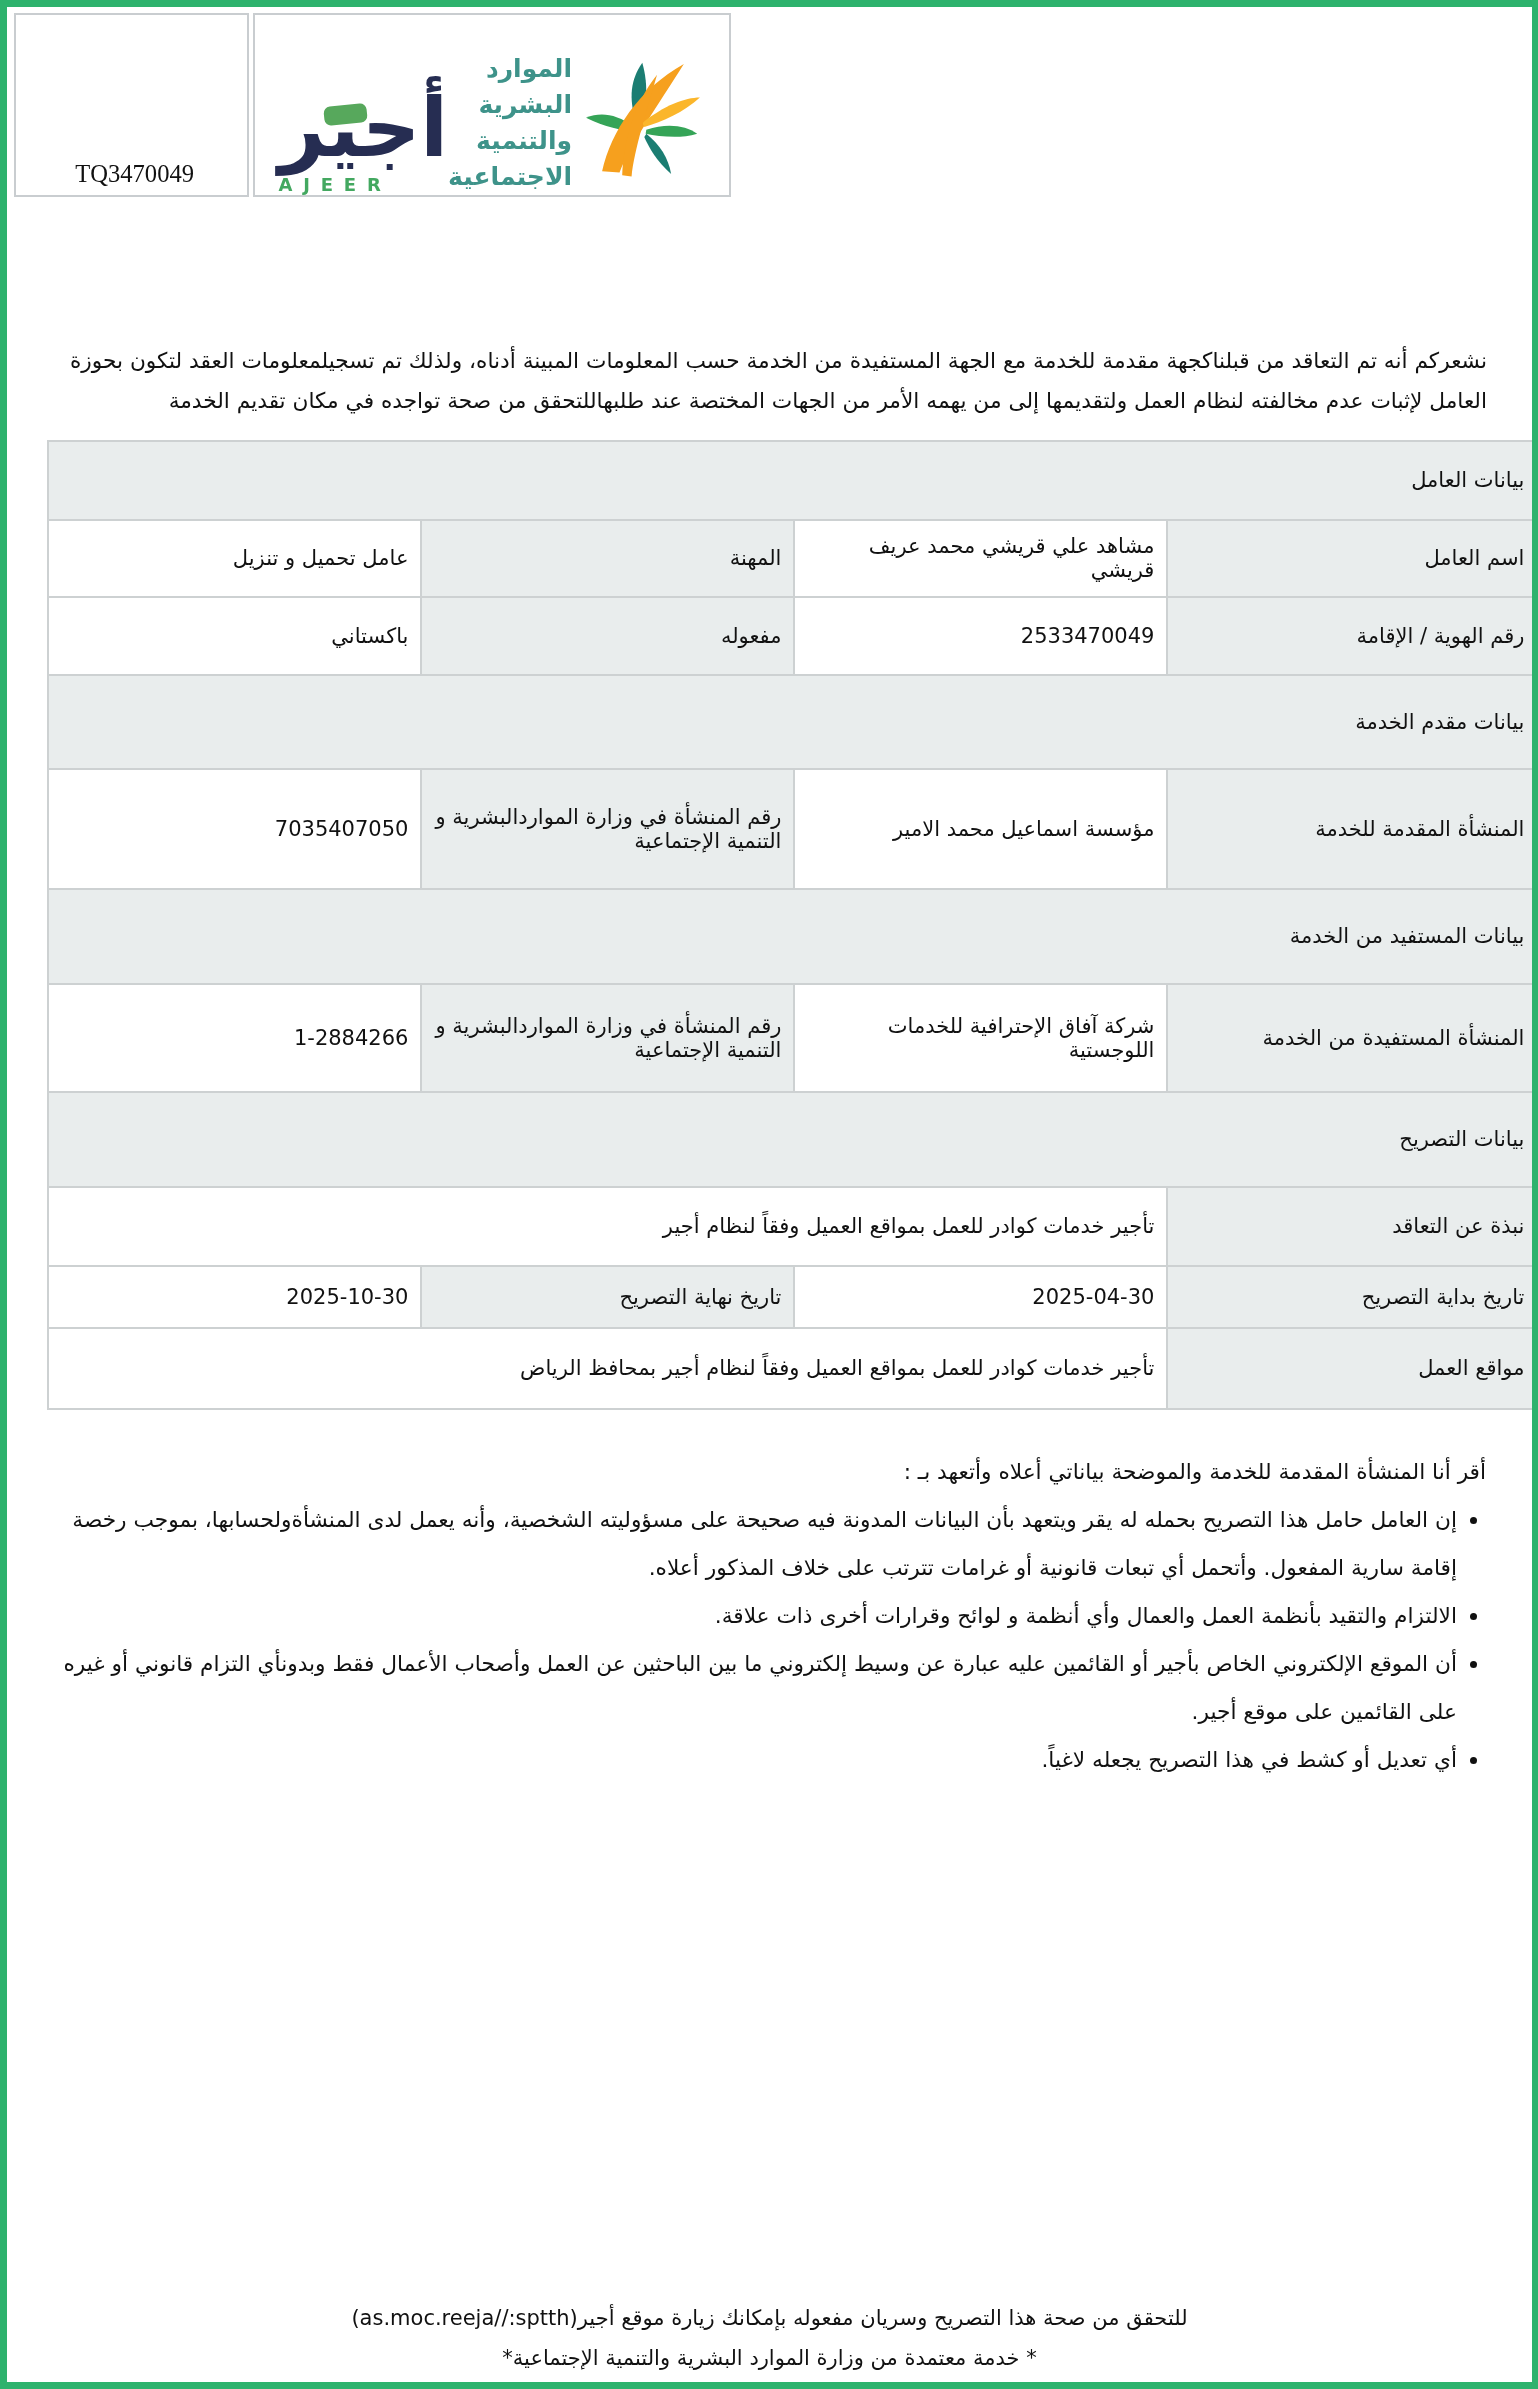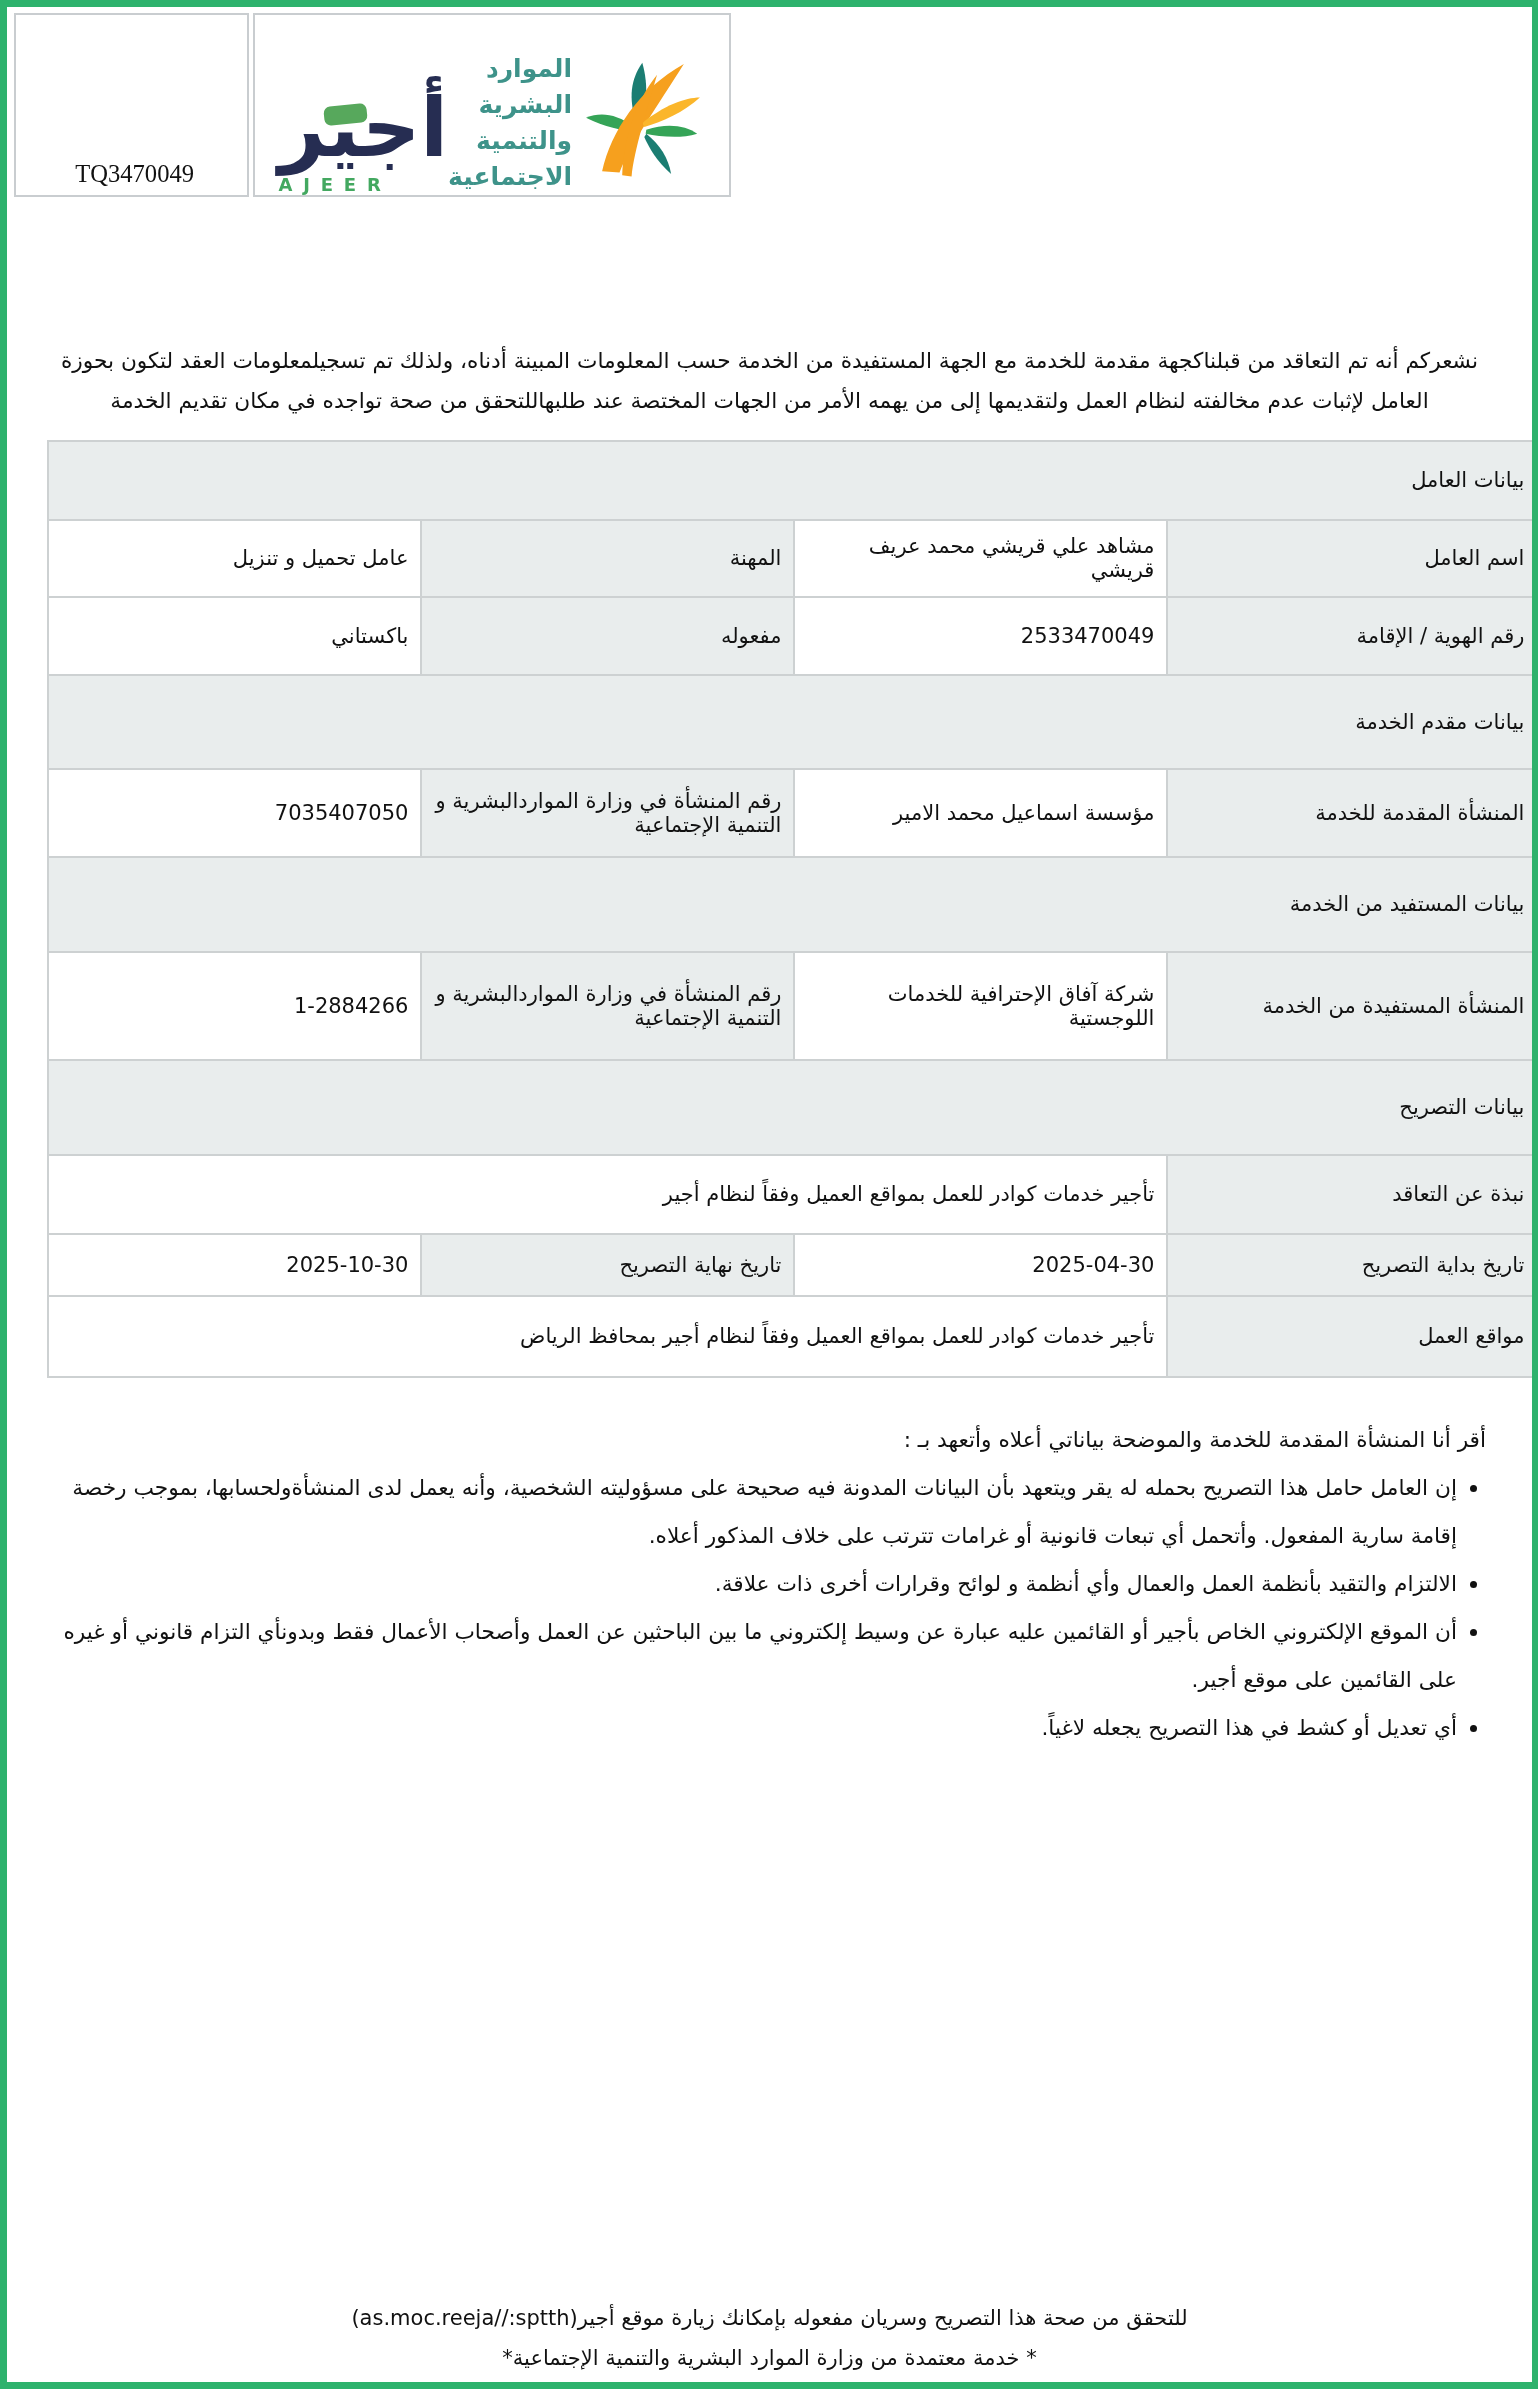--- a/index.html
+++ b/index.html
@@ -59,21 +59,21 @@
     letter-spacing:10.8px;
   }
   .ministry-logo{display:flex;align-items:center;gap:10px;}
   .ministry-text{
     direction:rtl;text-align:right;
     color:var(--teal);font-weight:bold;font-size:25px;line-height:36px;
   }
   .palm-icon{width:134px;height:134px;flex:none;}
   
   .intro{
-    direction:rtl;text-align:center;
+    direction:rtl;
     margin:144px 45px 0 45px;
     font-size:21.7px;line-height:40px;color:#111;
   }
   
   table.main{
     direction:rtl;
     border-collapse:collapse;
     margin:19px 10px 0 40px;
     width:1488px;
     table-layout:fixed;
@@ -167,21 +167,21 @@
     <tr>
       <td class="lbl" style="height:78px">رقم الهوية / الإقامة</td>
       <td class="num">2533470049</td>
       <td class="lbl">مفعوله</td>
       <td>باكستاني</td>
     </tr>
     <tr>
       <td class="sec" colspan="4" style="height:94px">بيانات مقدم الخدمة</td>
     </tr>
     <tr>
-      <td class="lbl" style="height:88px">المنشأة المقدمة للخدمة</td>
+      <td class="lbl" style="height:120px">المنشأة المقدمة للخدمة</td>
       <td>مؤسسة اسماعيل محمد الامير</td>
       <td class="lbl">رقم المنشأة في وزارة المواردالبشرية و التنمية الإجتماعية</td>
       <td class="num">7035407050</td>
     </tr>
     <tr>
       <td class="sec" colspan="4" style="height:95px">بيانات المستفيد من الخدمة</td>
     </tr>
     <tr>
       <td class="lbl" style="height:108px">المنشأة المستفيدة من الخدمة</td>
       <td>شركة آفاق الإحترافية للخدمات اللوجستية</td>

